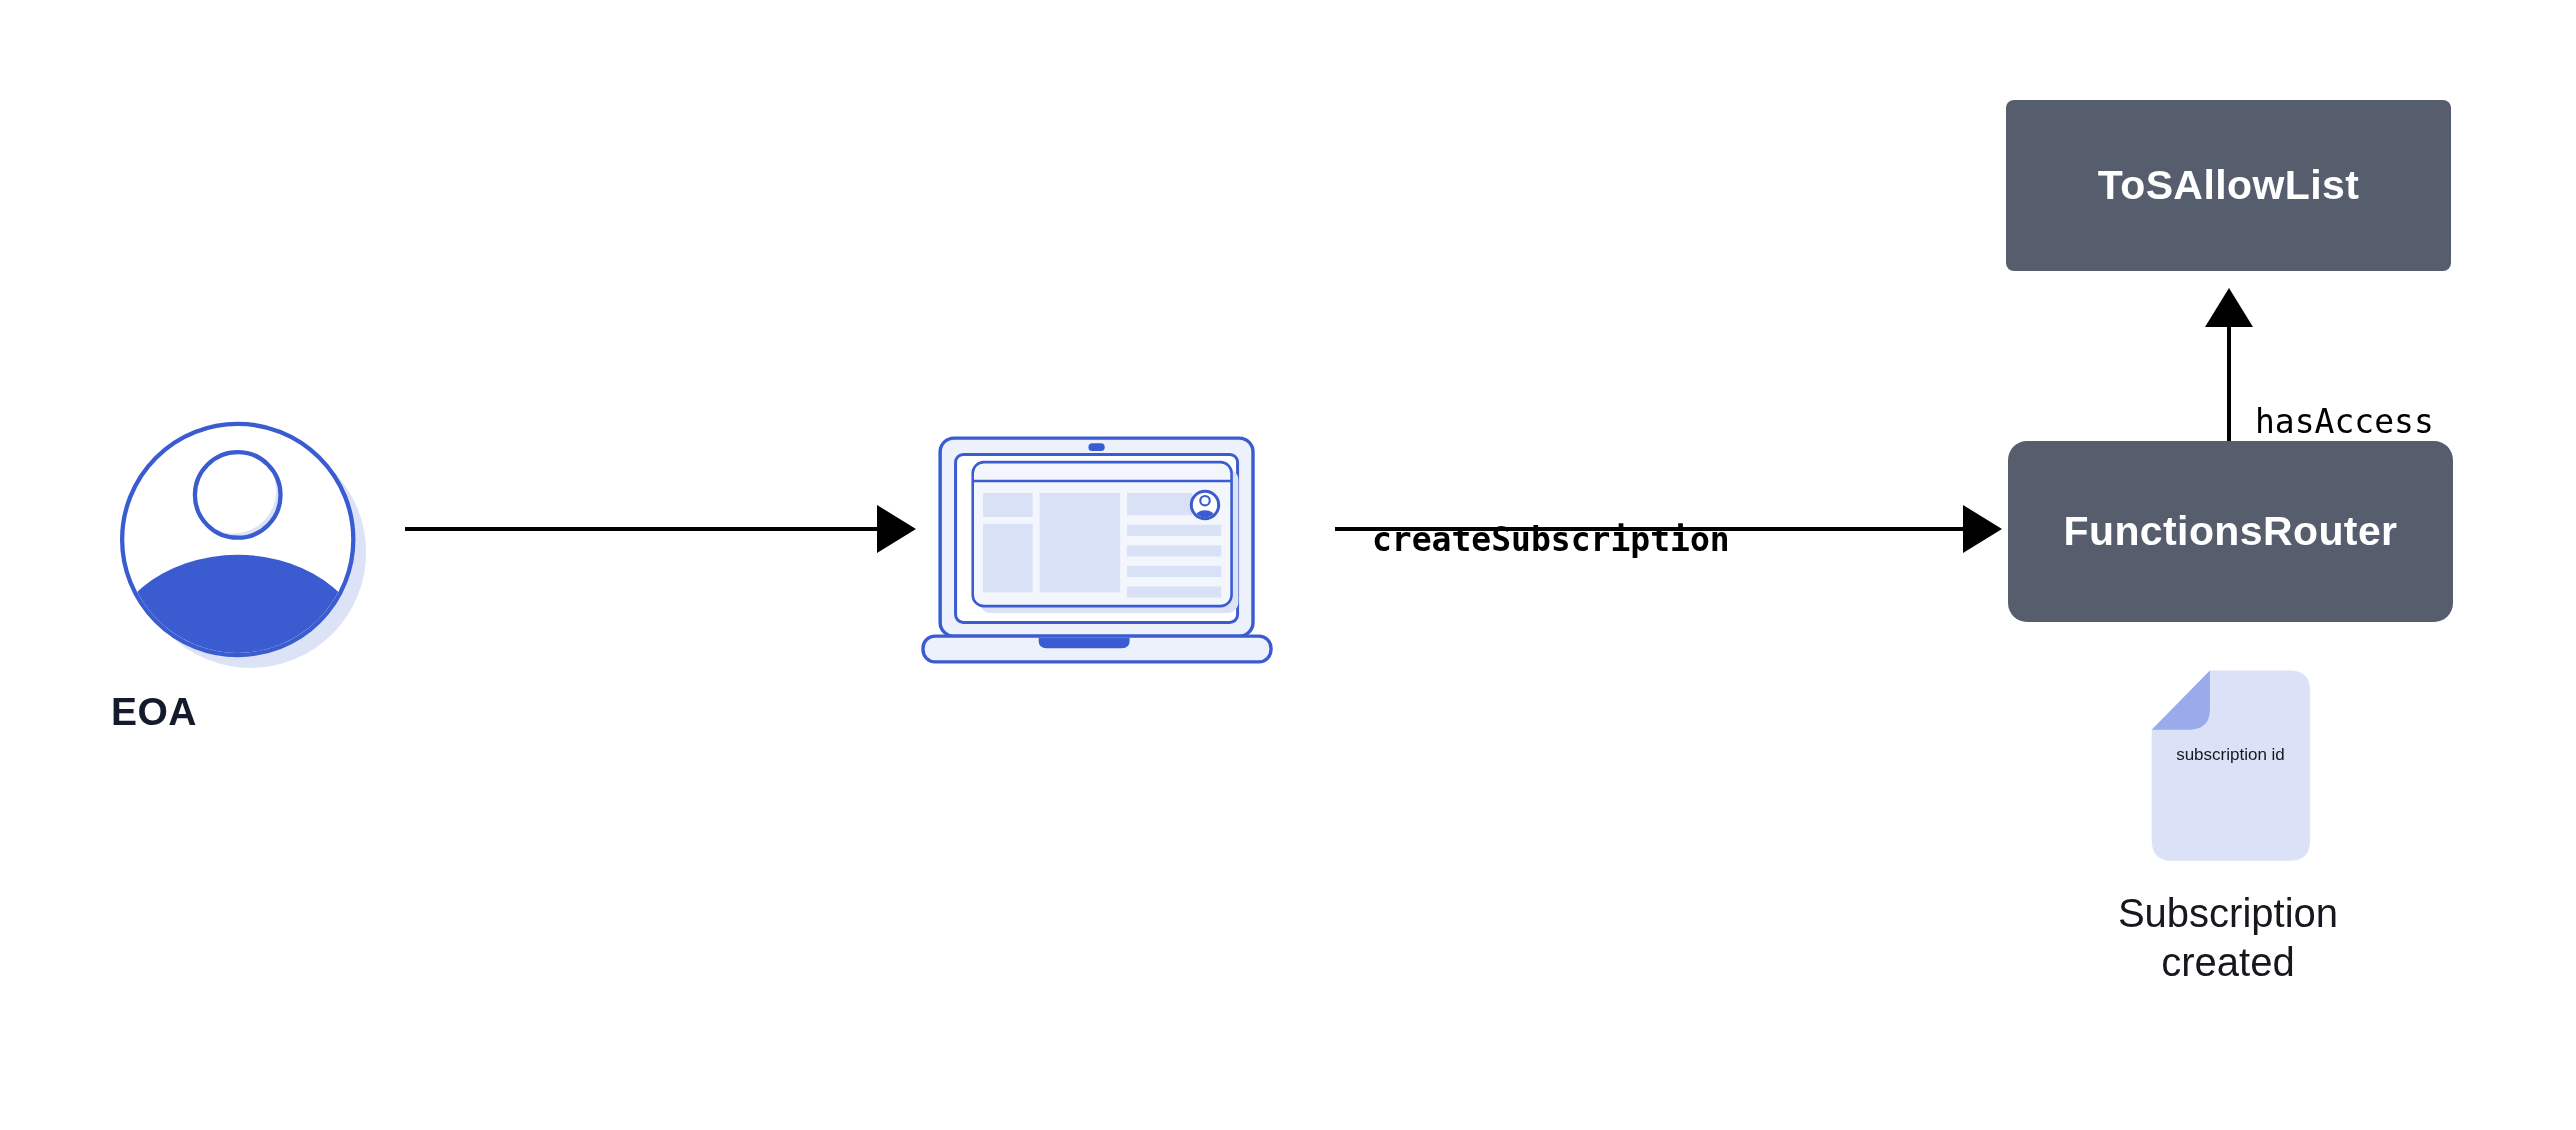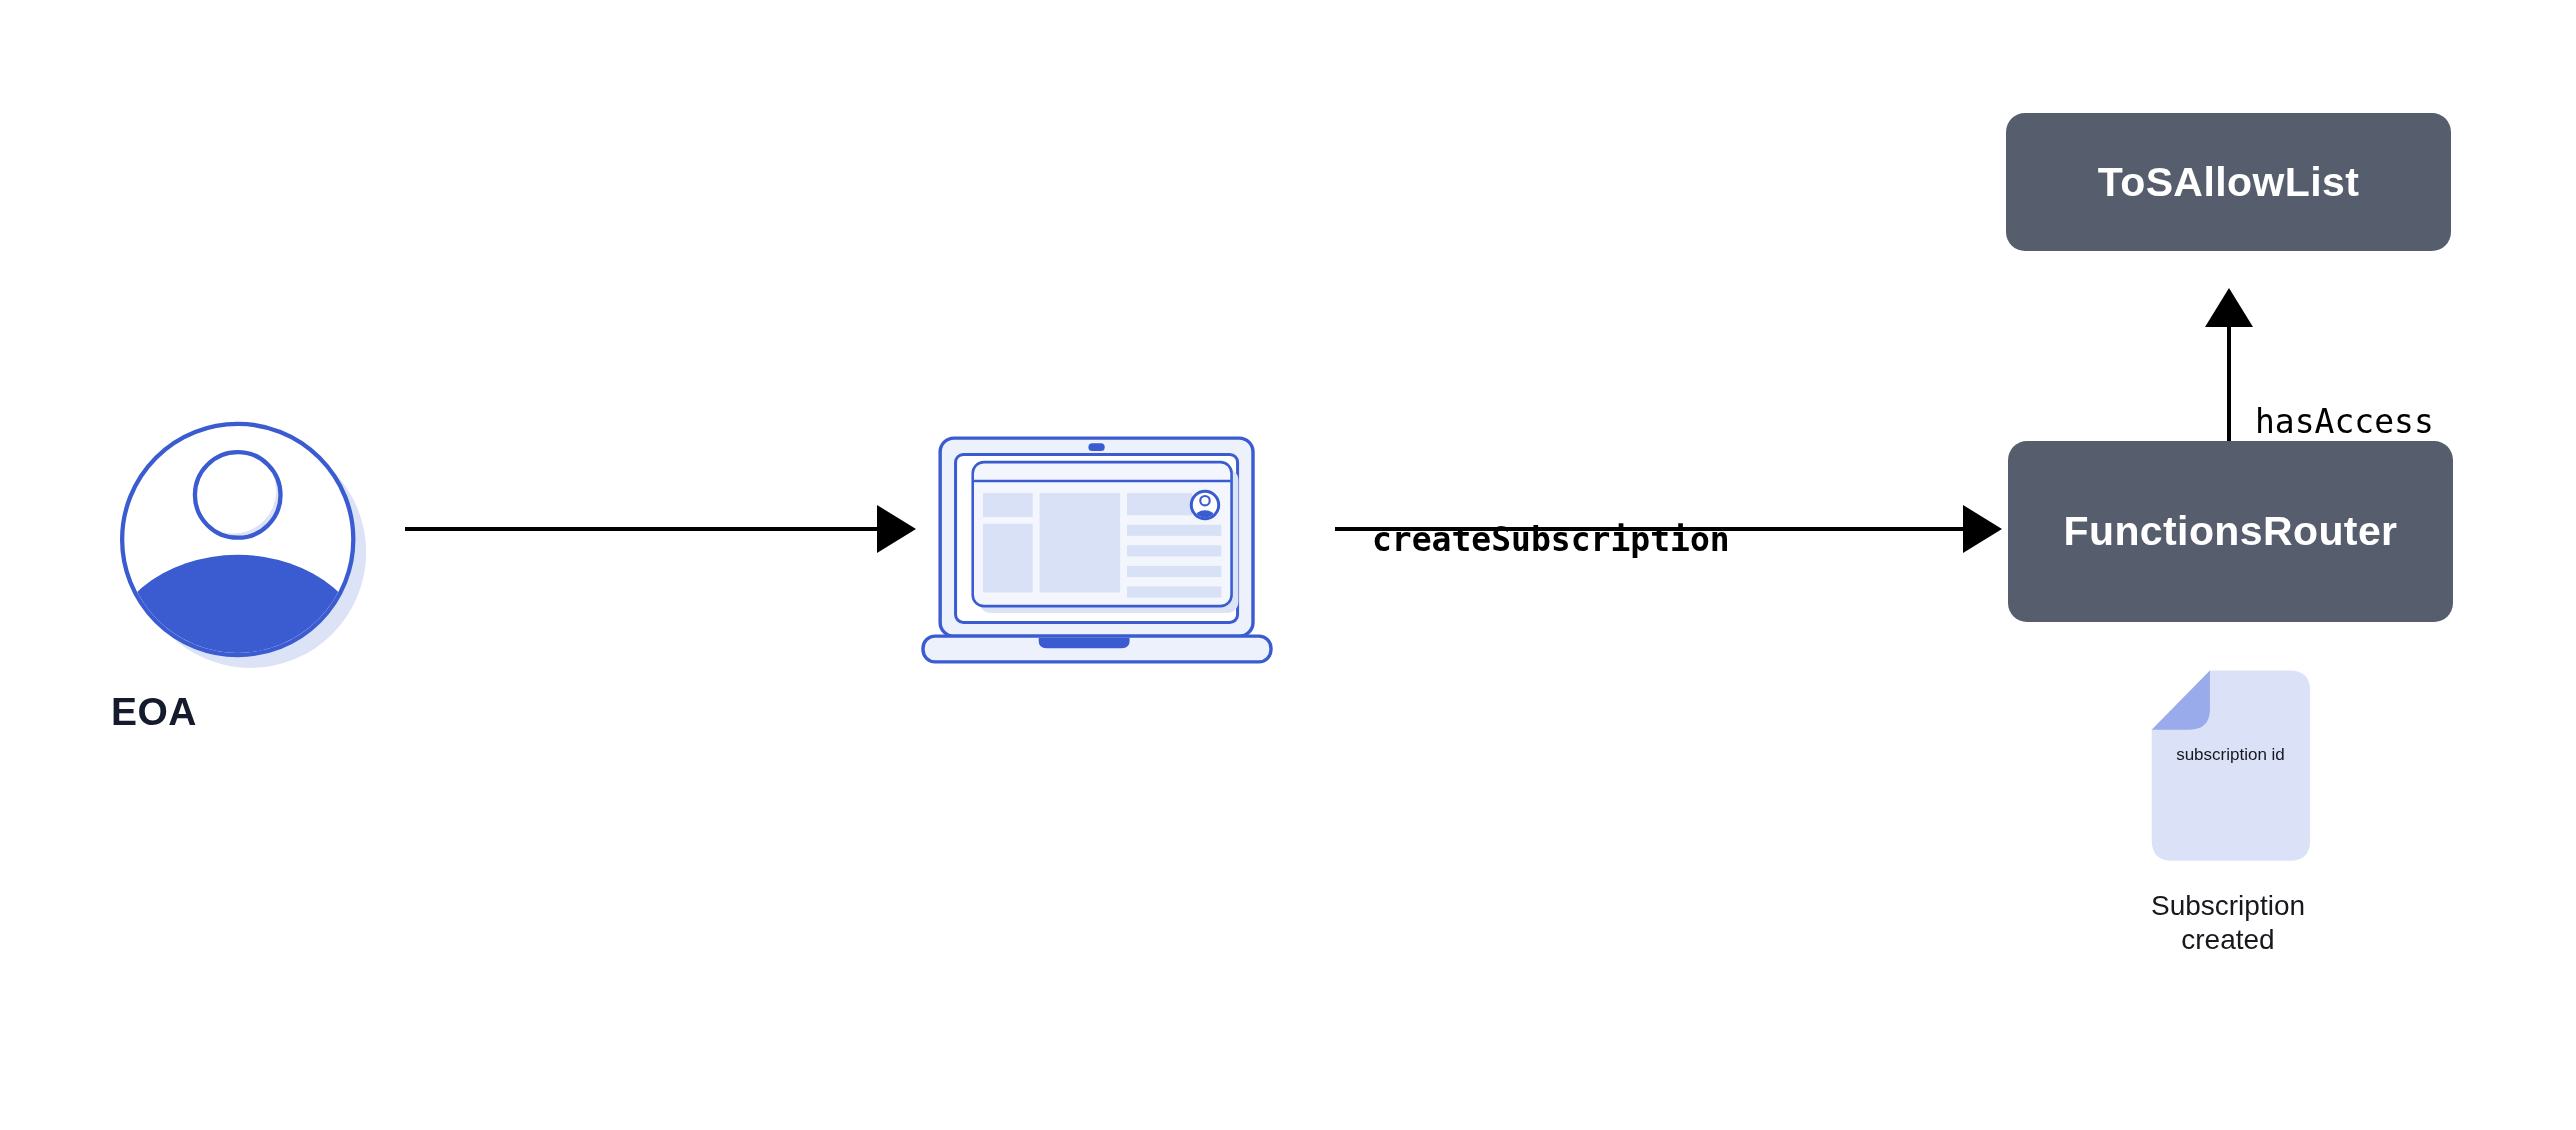--- a/index.html
+++ b/index.html
@@ -64,21 +64,21 @@
   }
 
   
   .doc-text {
     font-size: 17px;
     color: #16181d;
     text-align: center;
     line-height: 1.55;
   }
   .doc-caption {
-    font-size: 28px;
+    font-size: 40px;
     color: #16181d;
     text-align: center;
     line-height: 1.22;
   }
 </style>
 </head>
 <body>
 
 <div class="canvas">
 
@@ -154,21 +154,21 @@
   <div class="abs arrowhead-right" style="left:1963px; top:505px;"></div>
 
   <div class="abs contract-box" style="left:2008px; top:441px; width:445px; height:181px;">
     <span>FunctionsRouter</span>
   </div>
 
   <div class="abs arrowhead-up" style="left:2205px; top:288px;"></div>
   <div class="abs vline" style="left:2227px; top:324px; height:117px;"></div>
   <div class="abs call-label" style="left:2255px; top:360px;">hasAccess</div>
 
-  <div class="abs contract-box" style="left:2006px; top:113px; width:445px; height:138px;">
+  <div class="abs contract-box" style="left:2006px; top:100px; width:445px; height:171px;border-radius:8px;">
     <span>ToSAllowList</span>
   </div>
 
   <svg class="abs" style="left:2149px; top:668px;" width="163" height="197" viewBox="0 0 190 230">
 
     <path d="M 71 3 H 164 Q 188 3 188 27 V 201 Q 188 225 164 225 H 27 Q 3 225 3 201 V 72 Z" fill="#dbe2f7"></path>
 
     <path d="M 71 3 L 71 48 Q 71 72 47 72 L 3 72 Z" fill="#9aabec"></path>
   </svg>
   <div class="abs doc-text" style="left:2149px; top:742px; width:163px;">subscription id</div>

